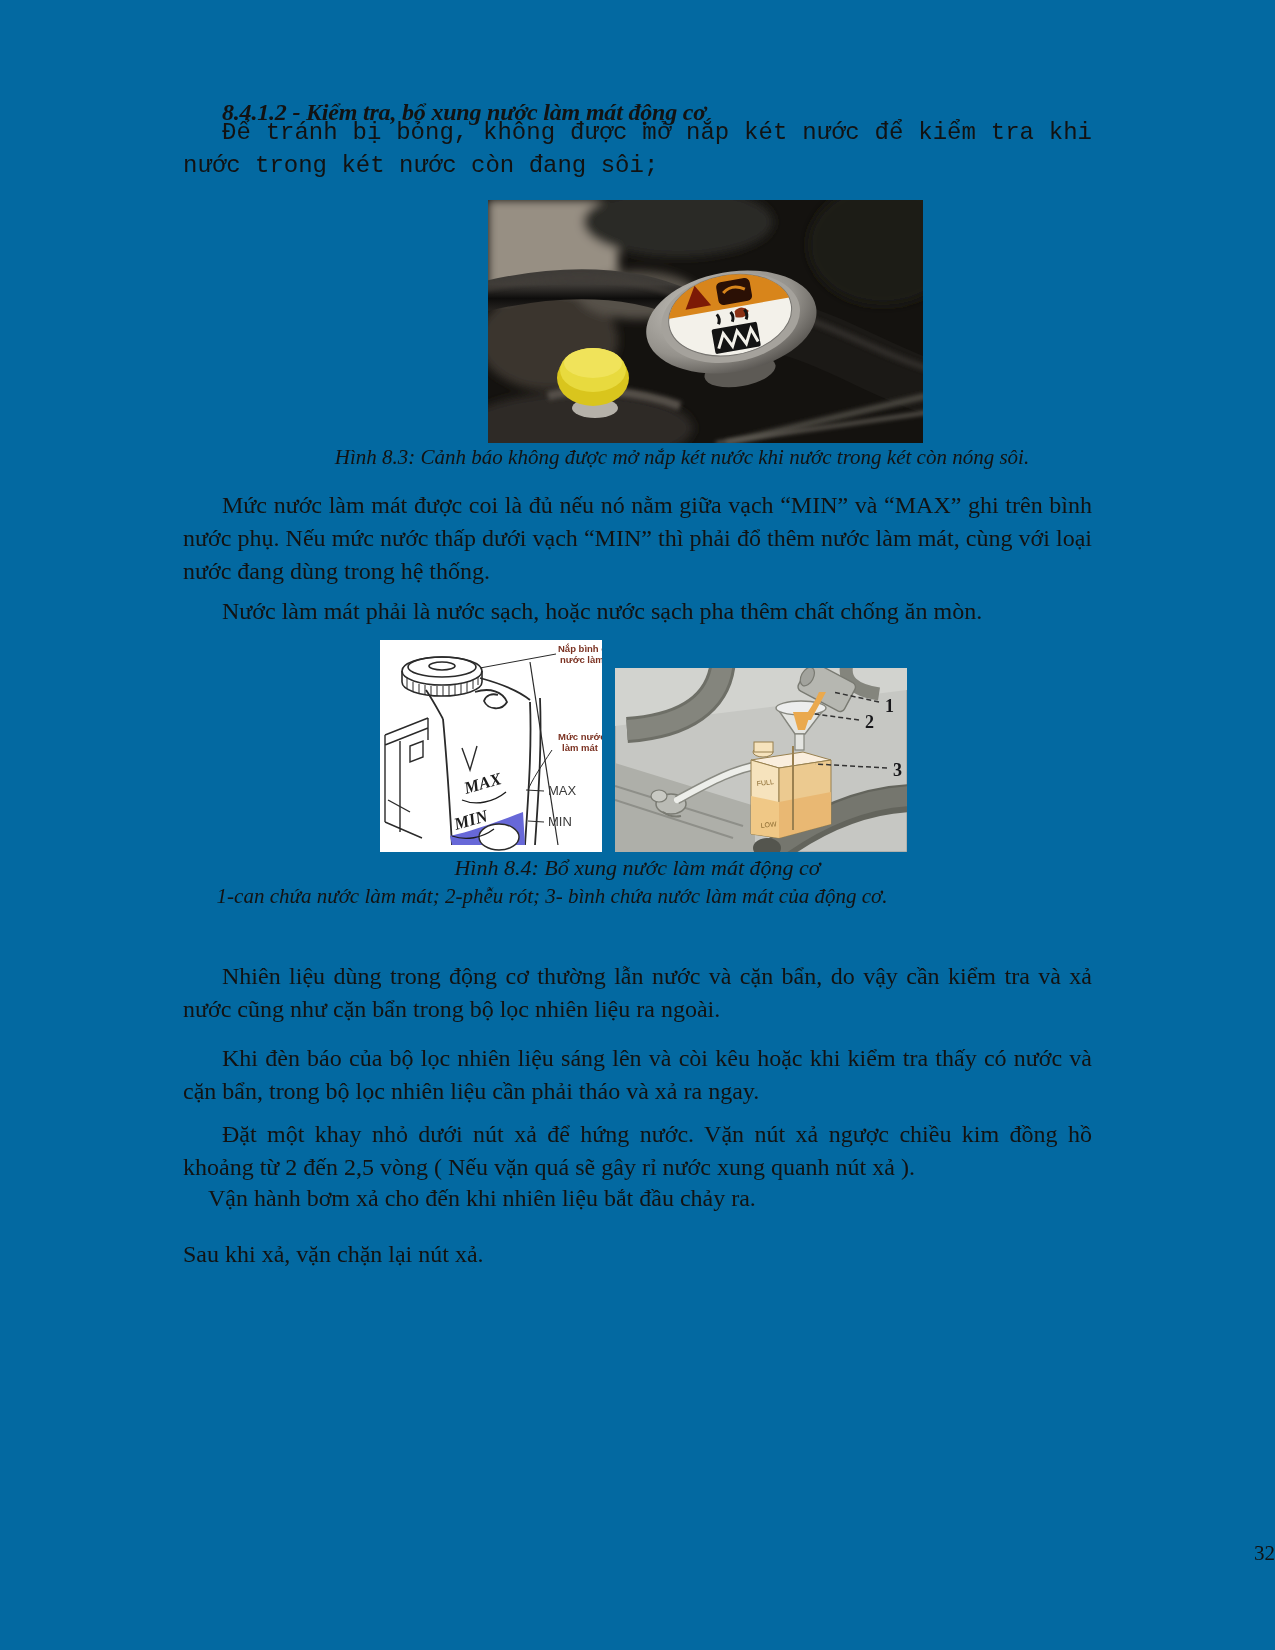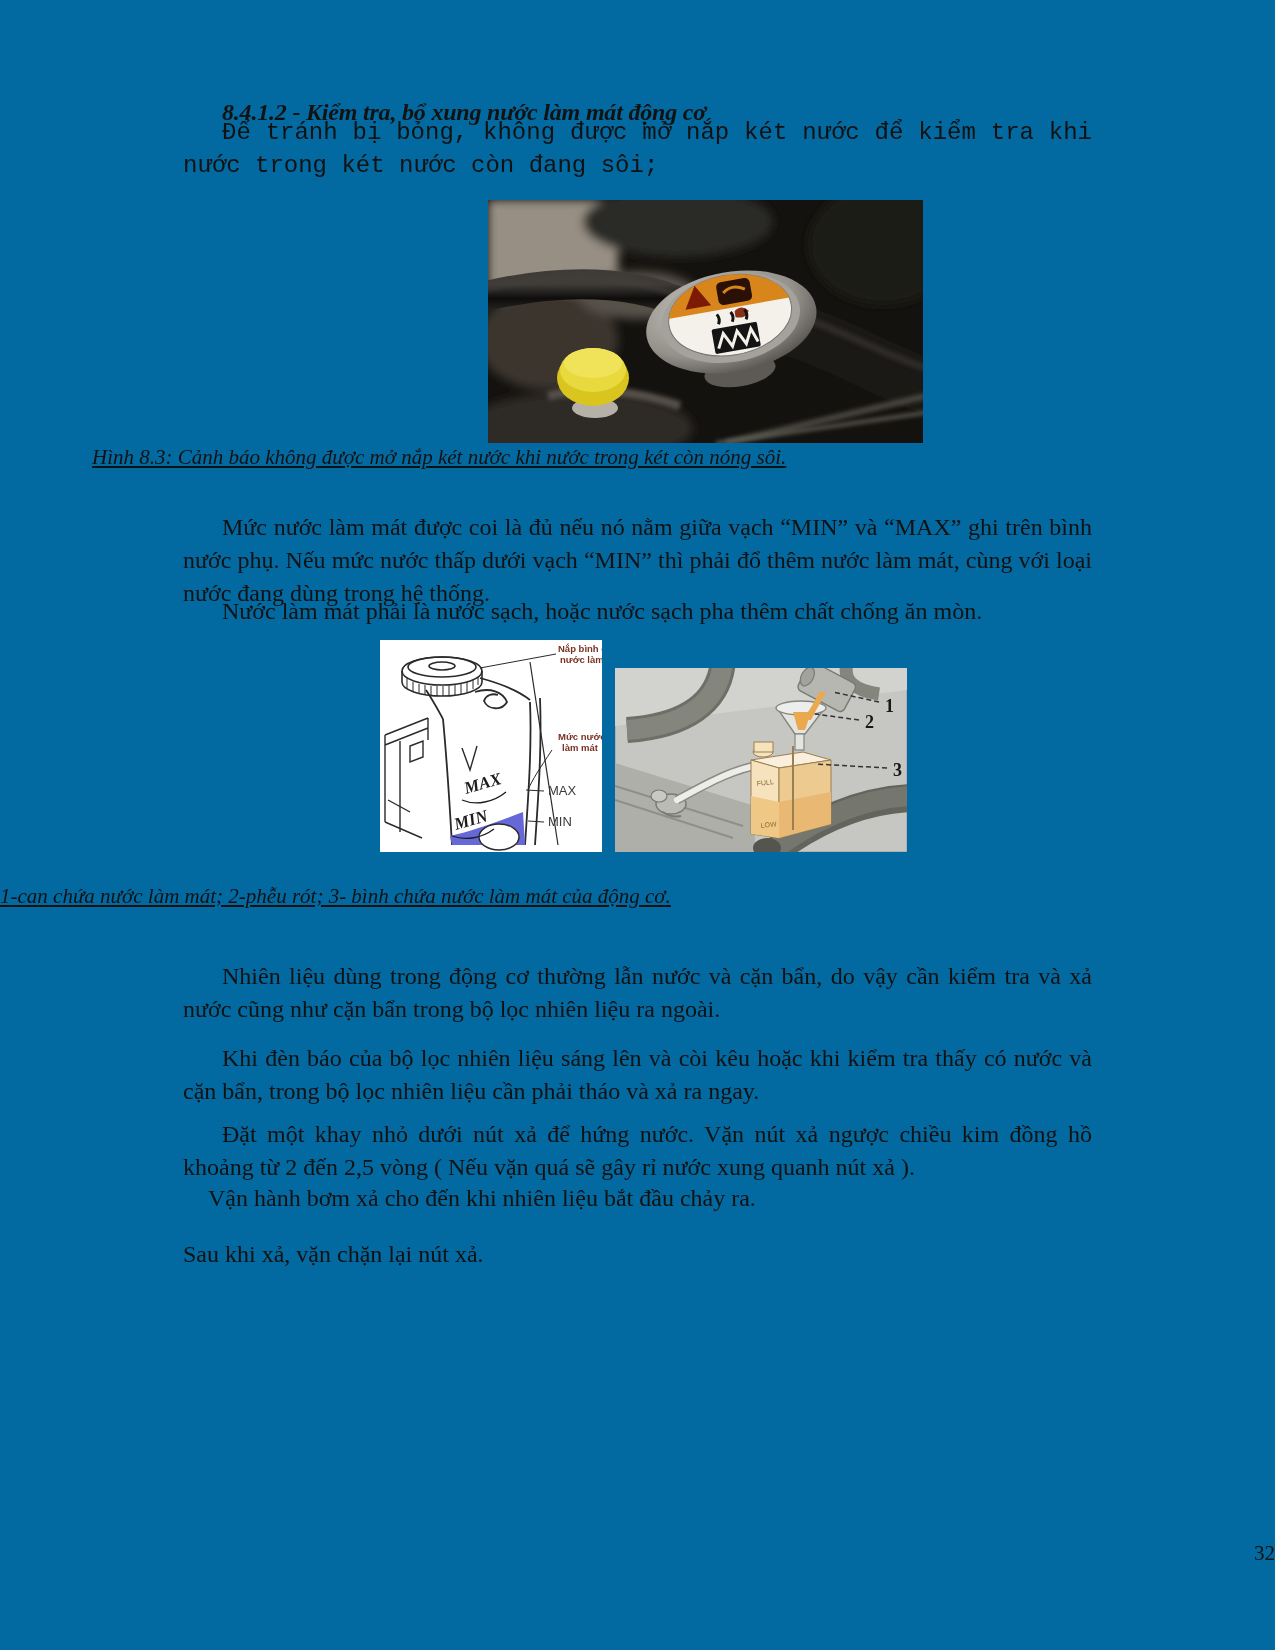--- a/index.html
+++ b/index.html
@@ -12,21 +12,21 @@
   .heading{
     left:183px;width:909px;font-size:24px;font-weight:bold;font-style:italic;
     line-height:30px;text-indent:39px;letter-spacing:-0.2px;
   }
   .para{
     left:183px;width:909px;font-size:24px;line-height:33px;
     text-align:justify;text-indent:39px;
   }
   .para-noindent{text-indent:0;}
   .caption{
-    font-style:italic;font-size:21px;line-height:26px;text-decoration:underline;
+    font-style:italic;font-size:21px;text-align:center;line-height:26px;
   }
   .pagenum{
     left:0;width:1275px;text-align:right;font-size:21px;
   }
   svg text{font-family:"Liberation Sans","DejaVu Sans",sans-serif;}
   svg text.serif{font-family:"Liberation Serif","DejaVu Serif",serif;}
 </style>
 </head>
 <body>
 
@@ -99,21 +99,21 @@
           <path d="M230,122 q3,-5 0,-10" stroke="#141414" stroke-width="3" fill="none"></path>
           <path d="M244,122 q3,-5 0,-10" stroke="#141414" stroke-width="3" fill="none"></path>
           <path d="M258,122 q3,-5 0,-10" stroke="#141414" stroke-width="3" fill="none"></path>
         </g>
       </g>
     </g>
   </svg>
 
   <div class="abs caption" style="left:92px;top:444px;width:1180px;">Hình 8.3: Cảnh báo không được mở nắp két nước khi nước trong két còn nóng sôi.</div>
 
-  <div class="abs para" style="top:511px;">Mức nước làm mát được coi là đủ nếu nó nằm giữa vạch “MIN” và “MAX” ghi trên bình nước phụ. Nếu mức nước thấp dưới vạch “MIN” thì phải đổ thêm nước làm mát, cùng với loại nước đang dùng trong hệ thống.</div>
+  <div class="abs para" style="top:489px;">Mức nước làm mát được coi là đủ nếu nó nằm giữa vạch “MIN” và “MAX” ghi trên bình nước phụ. Nếu mức nước thấp dưới vạch “MIN” thì phải đổ thêm nước làm mát, cùng với loại nước đang dùng trong hệ thống.</div>
 
   <div class="abs para" style="top:595px;">Nước làm mát phải là nước sạch, hoặc nước sạch pha thêm chất chống ăn mòn.</div>
 
   <svg class="abs" style="left:380px;top:640px;" width="222" height="212" viewBox="0 0 222 212">
     <rect width="222" height="212" fill="#ffffff"></rect>
     <g stroke="#2a2a2a" stroke-width="1.6" fill="none">
       <ellipse cx="62" cy="31" rx="40" ry="14"></ellipse>
       <path d="M22,31 L22,42 A40,14 0 0 0 102,42 L102,31"></path>
       <g stroke-width="1">
         <path d="M27,38 l0,10 M33,42 l0,10 M39,44 l0,10 M45,45 l0,10 M51,46 l0,10 M57,46 l0,10 M63,46 l0,10 M69,46 l0,10 M75,45 l0,10 M81,44 l0,10 M87,42 l0,10 M93,40 l0,9 M98,37 l0,8"></path>
@@ -213,20 +213,21 @@
     <g font-size="18" font-weight="bold" fill="#17171a">
       <line x1="264" y1="34" x2="218" y2="24" stroke="#333" stroke-width="1.5" stroke-dasharray="5 3"></line>
       <text class="serif" x="270" y="44">1</text>
       <line x1="244" y1="52" x2="200" y2="46" stroke="#333" stroke-width="1.5" stroke-dasharray="5 3"></line>
       <text class="serif" x="250" y="60">2</text>
       <line x1="272" y1="100" x2="200" y2="96" stroke="#333" stroke-width="1.5" stroke-dasharray="5 3"></line>
       <text class="serif" x="278" y="108">3</text>
     </g>
   </svg>
 
+  <div class="abs caption" style="left:0;top:855px;width:1275px;font-size:22px;">Hình 8.4: Bổ xung nước làm mát động cơ</div>
   <div class="abs caption" style="left:0;top:883px;width:1104px;">1-can chứa nước làm mát; 2-phễu rót; 3- bình chứa nước làm mát của động cơ.</div>
 
 
   <div class="abs para" style="top:1042px;">Khi đèn báo của bộ lọc nhiên liệu sáng lên và còi kêu hoặc khi kiểm tra thấy có nước và cặn bẩn, trong bộ lọc nhiên liệu cần phải tháo và xả ra ngay.</div>
   <div class="abs para" style="top:960px;">Nhiên liệu dùng trong động cơ thường lẫn nước và cặn bẩn, do vậy cần kiểm tra và xả nước cũng như cặn bẩn trong bộ lọc nhiên liệu ra ngoài.</div>
   <div class="abs para" style="top:1118px;">Đặt một khay nhỏ dưới nút xả để hứng nước. Vặn nút xả ngược chiều kim đồng hồ khoảng từ 2 đến 2,5 vòng ( Nếu vặn quá sẽ gây rỉ nước xung quanh nút xả ).</div>
   <div class="abs para" style="top:1186px;text-indent:25px;line-height:24px;">Vận hành bơm xả cho đến khi nhiên liệu bắt đầu chảy ra.</div>
   <div class="abs para para-noindent" style="top:1242px;line-height:24px;">Sau khi xả, vặn chặn lại nút xả.</div>
 
   <div class="abs pagenum" style="top:1541px;">32</div>

